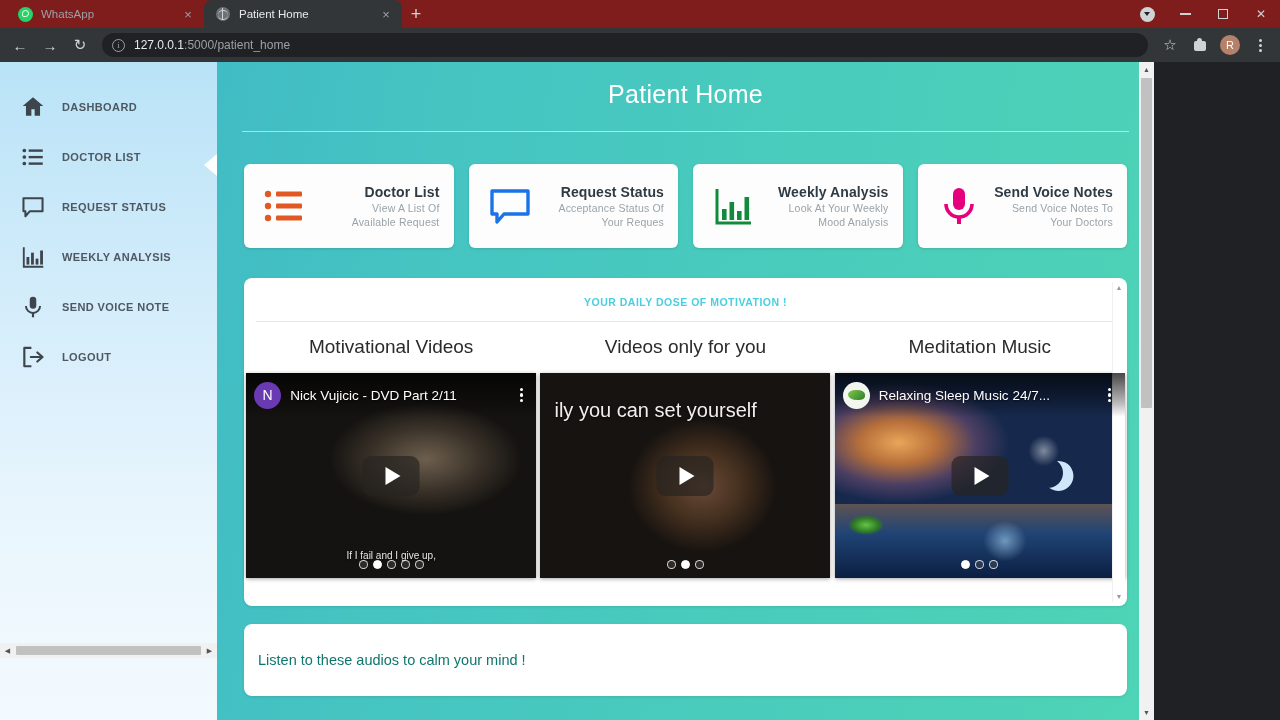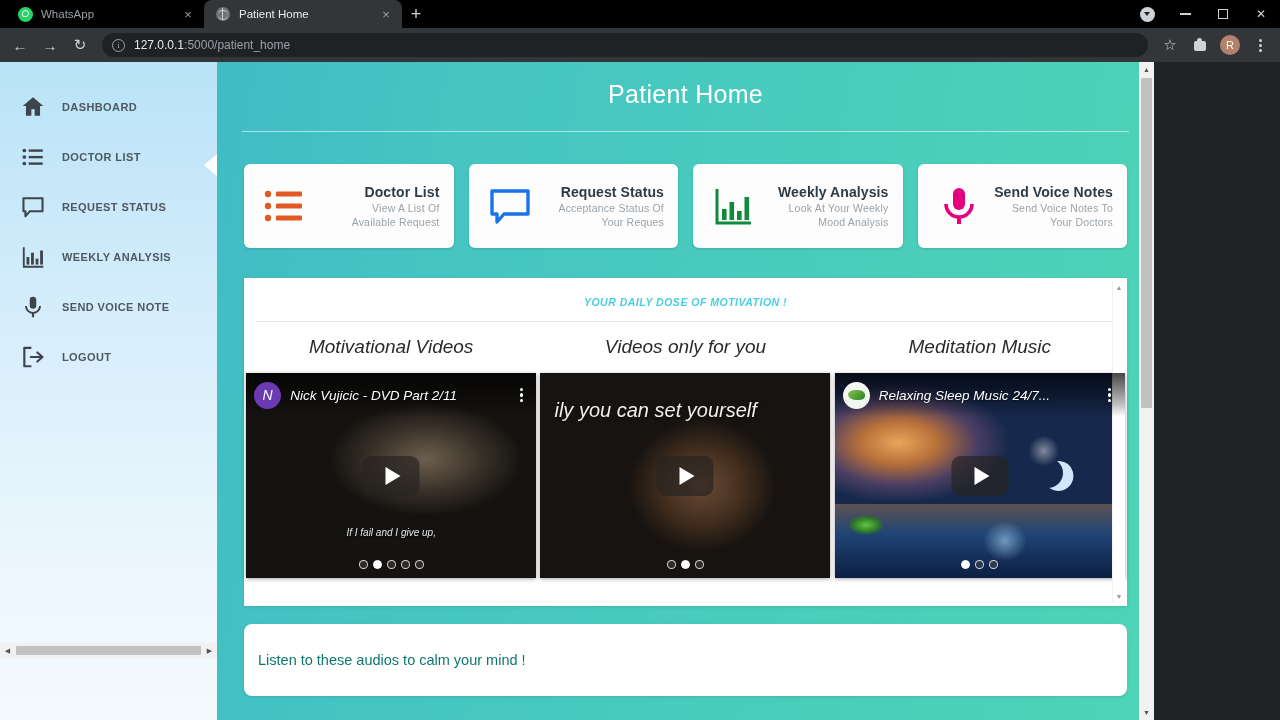--- a/index.html
+++ b/index.html
@@ -6,21 +6,21 @@
   html, body { width: 1280px; height: 720px; overflow: hidden; }
   body {
     font-family: "Liberation Sans", sans-serif;
     background: #202124;
   }
 
   
   #browser-chrome { width: 1280px; background: #202124; }
   .tabstrip {
     height: 28px; display: flex; align-items: flex-end;
-    padding-left: 6px; background: #000000; position: relative;
+    padding-left: 6px; background: #7f1d1d; position: relative;
   }
   .tab {
     height: 28px; display: flex; align-items: center;
     padding: 0 8px 0 12px; border-radius: 8px 8px 0 0;
     font-size: 11.5px; color: #9aa0a6; width: 198px;
     position: relative; gap: 8px;
   }
   .tab.active { background: #323639; color: #e8eaed; }
   .tab .favicon { width: 15px; height: 15px; flex: 0 0 15px; position: relative; }
   .tab .tab-label { flex: 1; white-space: nowrap; overflow: hidden; text-overflow: ellipsis; }
@@ -177,22 +177,22 @@
   .stat-icon { width: 46px; flex: 0 0 46px; height: 46px; position: relative; }
   .stat-text { flex: 1; text-align: right; padding-left: 6px; }
   .stat-title { font-size: 14px; font-weight: 700; color: #2f3b44; letter-spacing: 0.1px; }
   .stat-sub {
     font-size: 10.5px; color: #9aa3a9; line-height: 1.35; margin-top: 3px;
     letter-spacing: 0.2px;
   }
 
   
   .panel {
-    background: #ffffff; border-radius: 0; margin: 30px 27px 0 27px;
-    position: relative; box-shadow: 0 1px 3px rgba(0,0,0,0.10); font-style: italic;
+    background: #ffffff; border-radius: 8px; margin: 30px 27px 0 27px;
+    position: relative; box-shadow: 0 1px 3px rgba(0,0,0,0.10);
   }
   .panel-head {
     text-align: center; font-size: 10.5px; font-weight: 700; color: #49cfe0;
     letter-spacing: 0.5px; padding: 18px 0 13px 0;
     border-bottom: 1px solid #e8e8e8; margin: 0 12px;
   }
   .vids-row { display: flex; padding: 14px 0 28px 0; }
   .vid-col { flex: 1; display: flex; flex-direction: column; align-items: center; }
   .vid-col-title {
     font-size: 19px; color: #2b2b2b; margin-bottom: 15px; font-weight: 400;
@@ -238,21 +238,21 @@
   .dots i.on { background: #ffffff; border-color: #ffffff; }
 
   
   .thumb { position: absolute; inset: 0; }
   .thumb-nick {
     background:
       radial-gradient(ellipse 120px 70px at 62% 42%, #6d5f4e 0%, #3a3229 45%, #151311 80%),
       linear-gradient(180deg, #16140f 0%, #0d0c0a 62%, #1d2738 70%, #2b3a52 100%);
   }
   .thumb-nick .cap {
-    position: absolute; left: 0; right: 0; bottom: 40px; text-align: center;
+    position: absolute; left: 0; right: 0; bottom: 17px; text-align: center;
     color: #e8e8e8; font-size: 10px; text-shadow: 0 1px 2px #000;
   }
   .thumb-anx {
     background:
       radial-gradient(ellipse 95px 85px at 56% 55%, #6b4a38 0%, #45301f 40%, #171310 78%),
       linear-gradient(180deg, #0a0a0a 0%, #3f3a36 18%, #9c9285 45%, #6d6254 72%, #111111 100%);
   }
   .thumb-anx .freetxt {
     position: absolute; left: 4px; top: 76px; font-size: 52px; color: #fff;
     font-weight: 400; letter-spacing: 1px; line-height: 1;

